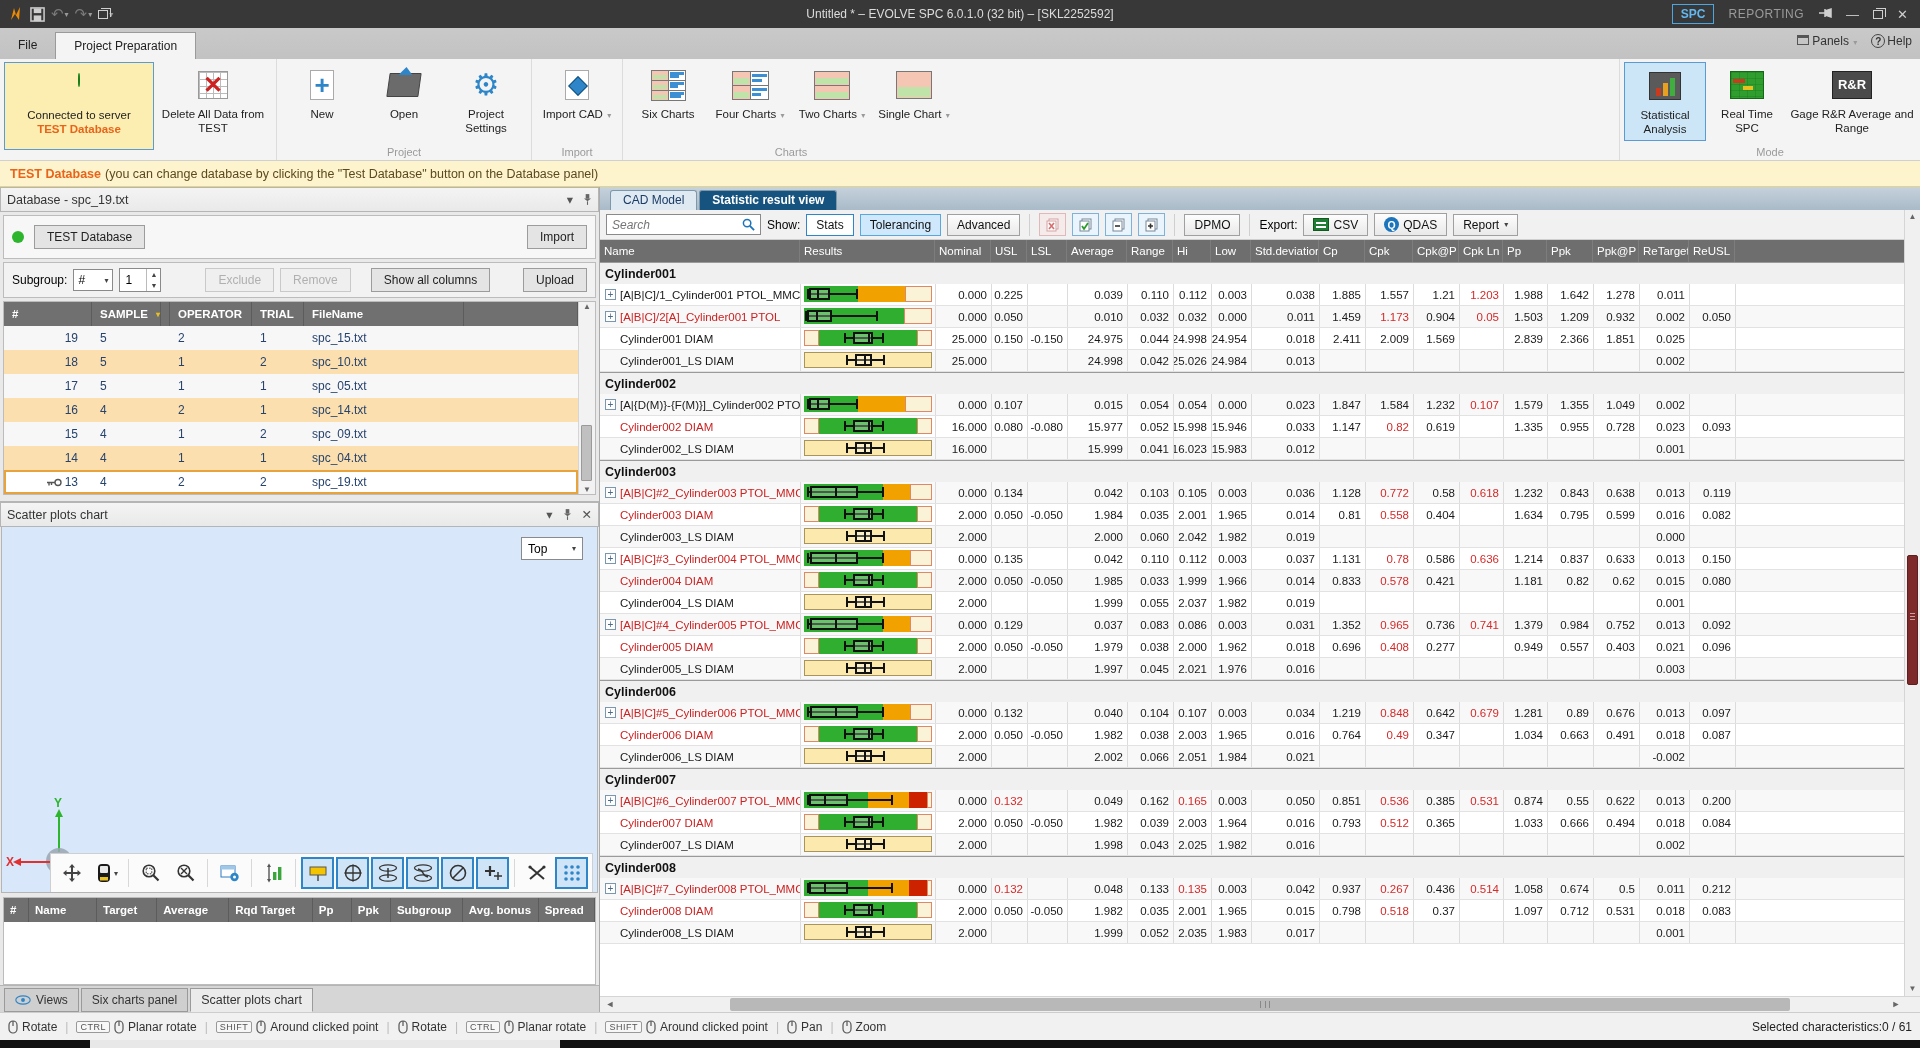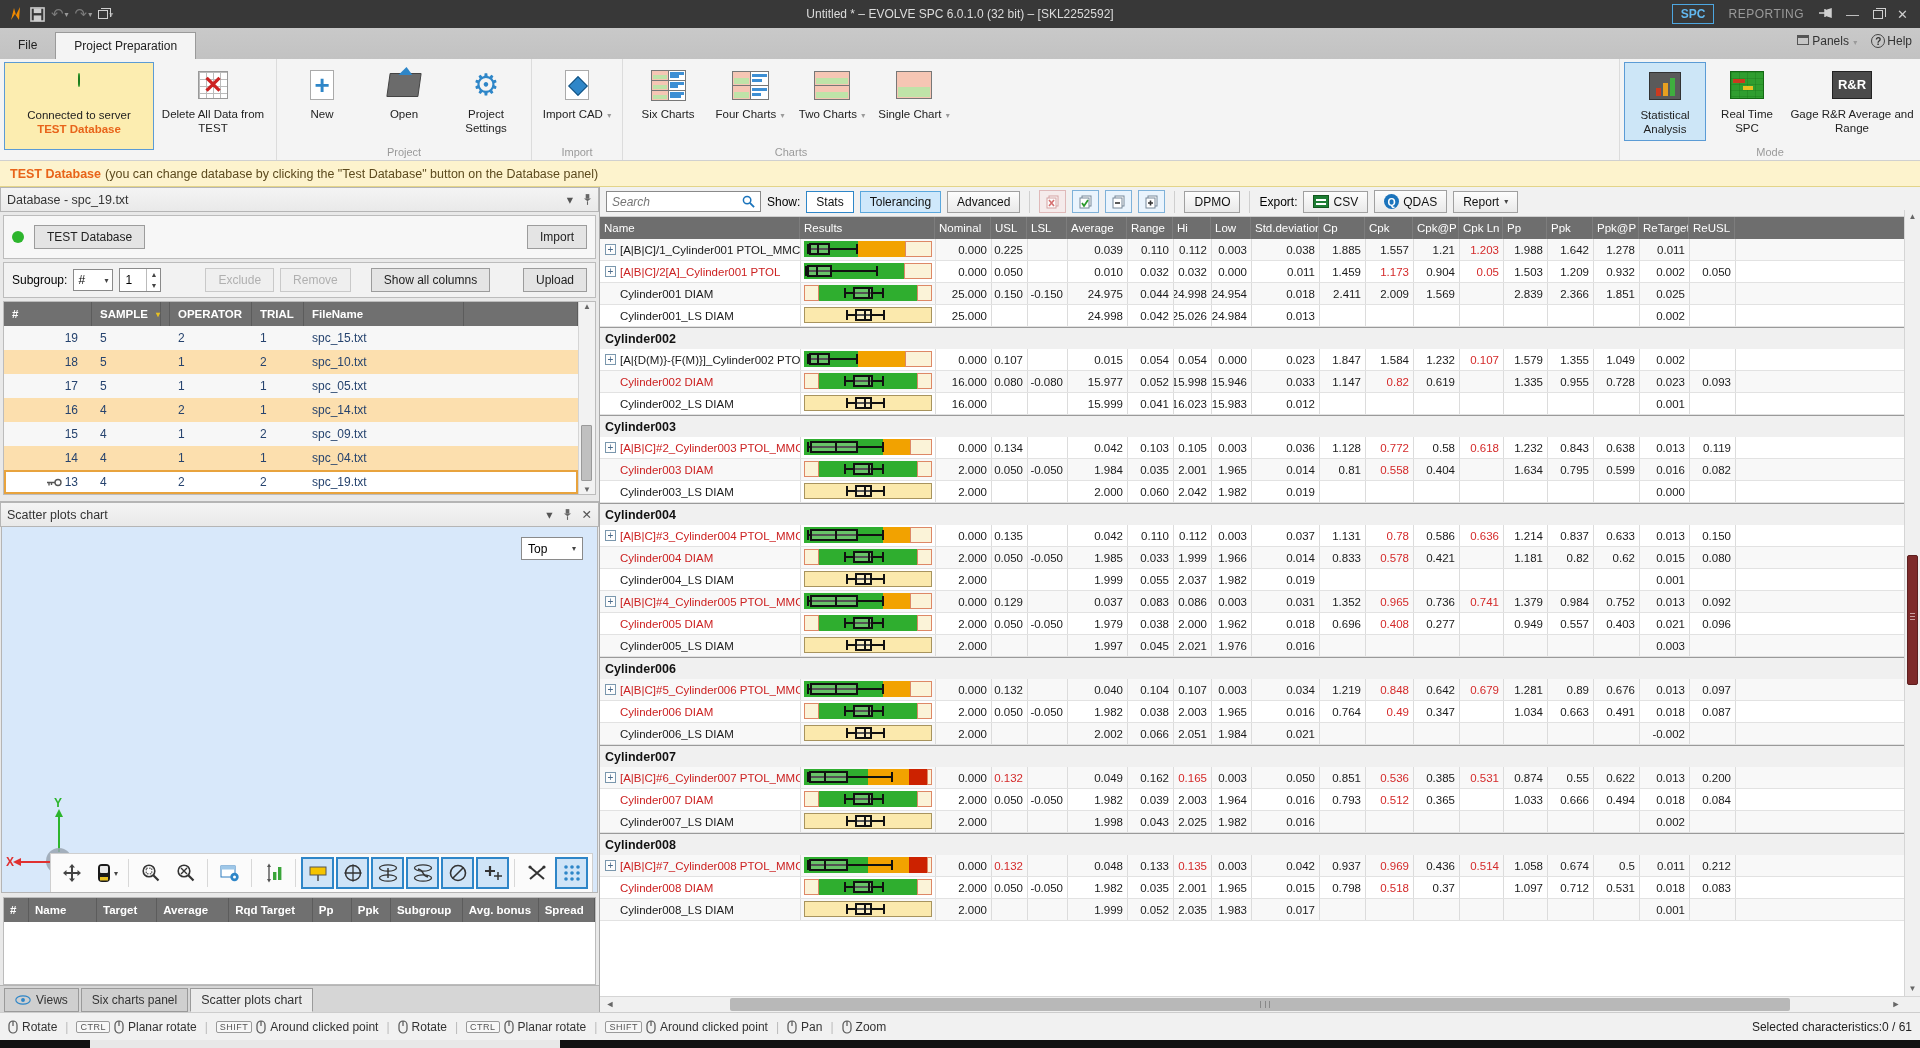--- a/index.html
+++ b/index.html
@@ -683,20 +683,24 @@
         <span class="ltab">
           <span>Six charts panel</span>
         </span>
         <span class="ltab active">
           <span>Scatter plots chart</span>
         </span>
       </div>
   </div>
 
   <div class="rightcol">
+    <div class="vtabs">
+      <span class="vtab">CAD Model</span>
+      <span class="vtab active">Statistic result view</span>
+    </div>
     <div class="rtoolbar">
       <span class="search">
         <input placeholder="Search" style="">
         <svg width="13" height="13" viewBox="0 0 14 14">
             <circle cx="5.5" cy="5.5" r="4" fill="none" stroke="#1b74bc" stroke-width="1.6"></circle>
             <path d="M8.5 8.5 L13 13" stroke="#1b74bc" stroke-width="2"></path>
           </svg>
       </span>
       <span>Show:</span>
       <button class="tbtn on1">Stats</button>
@@ -765,20 +769,21 @@
           <span style="width: 46px; flex: 0 0 auto;">Cpk@P</span>
           <span style="width: 44px; flex: 0 0 auto;">Cpk Ln</span>
           <span style="width: 44px; flex: 0 0 auto;">Pp</span>
           <span style="width: 46px; flex: 0 0 auto;">Ppk</span>
           <span style="width: 46px; flex: 0 0 auto;">Ppk@P</span>
           <span style="width: 50px; flex: 0 0 auto;">ReTarget</span>
           <span style="width: 46px; flex: 0 0 auto;">ReUSL</span>
           <span style="flex: 1 1 0%;"></span>
         </div>
       <div class="rbody" id="res-body">
+          <div class="grphdr">Cylinder001</div>
           <div class="rrow">
             <span class="ncell " style="width:200px;flex:none">
               <span class="expbox">+</span>
               <span class="nm">[A|B|C]/1_Cylinder001 PTOL_MMC</span>
             </span>
             <span class="plotc" style="width:135px;flex:none">
               <div class="plot">
                 <span class="seg g" style="left:0%;width:42%"></span>
                 <span class="seg o" style="left:42%;width:37%"></span>
                 <span class="seg c" style="left:79%;width:21%"></span>
@@ -1114,21 +1119,20 @@
             <span class="numc" style="width:48px;flex:none"></span>
             <span class="numc" style="width:46px;flex:none"></span>
             <span class="numc" style="width:44px;flex:none"></span>
             <span class="numc" style="width:44px;flex:none"></span>
             <span class="numc" style="width:46px;flex:none"></span>
             <span class="numc" style="width:46px;flex:none"></span>
             <span class="numc" style="width:50px;flex:none">0.000</span>
             <span class="numc" style="width:46px;flex:none"></span>
             <span style="flex:1;border-left:1px solid #dcdcdc"></span>
           </div>
-          <div class="grphdr">Cylinder004</div>
           <div class="rrow">
             <span class="ncell " style="width:200px;flex:none">
               <span class="expbox">+</span>
               <span class="nm red">[A|B|C]#3_Cylinder004 PTOL_MMC</span>
             </span>
             <span class="plotc" style="width:135px;flex:none">
               <div class="plot">
                 <span class="seg g" style="left:0%;width:62%"></span>
                 <span class="seg o" style="left:62%;width:21%"></span>
                 <span class="seg c" style="left:83%;width:17%"></span>
@@ -1562,21 +1566,21 @@
             </span>
             <span class="numc" style="width:56px;flex:none">0.000</span>
             <span class="numc redv" style="width:36px;flex:none">0.132</span>
             <span class="numc" style="width:40px;flex:none"></span>
             <span class="numc" style="width:60px;flex:none">0.048</span>
             <span class="numc" style="width:46px;flex:none">0.133</span>
             <span class="numc redv" style="width:38px;flex:none">0.135</span>
             <span class="numc" style="width:40px;flex:none">0.003</span>
             <span class="numc" style="width:68px;flex:none">0.042</span>
             <span class="numc" style="width:46px;flex:none">0.937</span>
-            <span class="numc redv" style="width:48px;flex:none">0.969</span>
+            <span class="numc redv" style="width:48px;flex:none">0.267</span>
             <span class="numc" style="width:46px;flex:none">0.436</span>
             <span class="numc redv" style="width:44px;flex:none">0.514</span>
             <span class="numc" style="width:44px;flex:none">1.058</span>
             <span class="numc" style="width:46px;flex:none">0.674</span>
             <span class="numc" style="width:46px;flex:none">0.5</span>
             <span class="numc" style="width:50px;flex:none">0.011</span>
             <span class="numc" style="width:46px;flex:none">0.212</span>
             <span style="flex:1;border-left:1px solid #dcdcdc"></span>
           </div>
           <div class="rrow">

